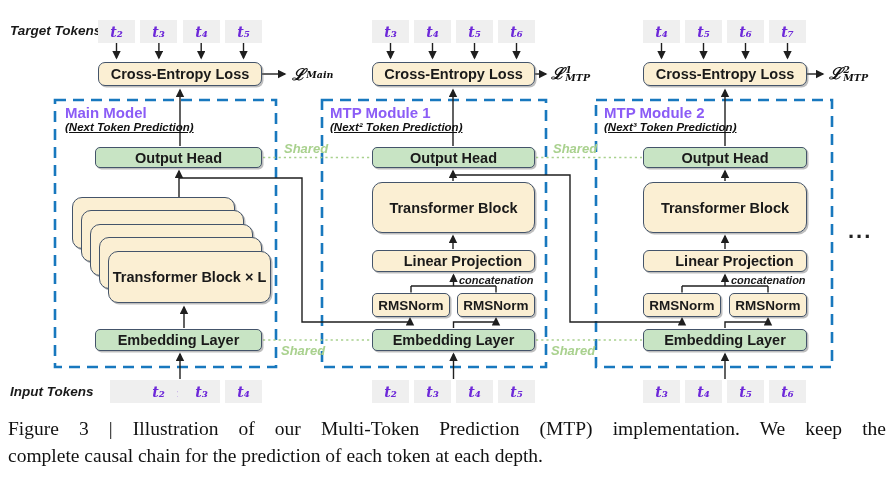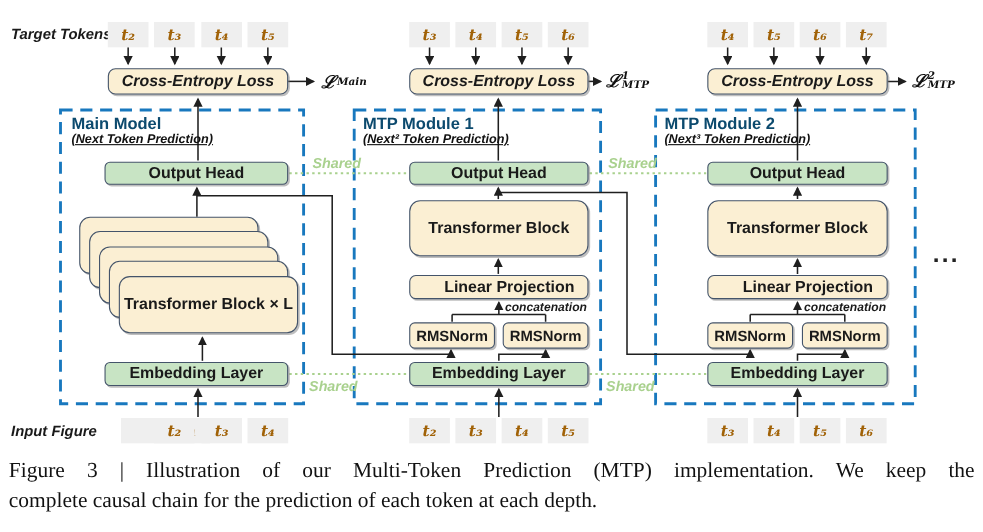--- a/index.html
+++ b/index.html
@@ -6,31 +6,31 @@
   #stage{position:relative;width:894px;height:484px;background:#fff;overflow:hidden;
          font-family:"Liberation Sans",sans-serif;}
   #diagram{position:absolute;left:0;top:0;width:894px;height:410px;}
   svg.layer{position:absolute;left:0;top:0;pointer-events:none;}
   .box{position:absolute;box-sizing:border-box;border:1.6px solid #44546A;
        display:flex;align-items:center;justify-content:center;
        font:600 14.5px "Liberation Sans",sans-serif;color:#1a1a1a;
        box-shadow:1.5px 1.5px 0 rgba(110,110,110,.45);}
   .cream{background:#FBEFD3;}
   .green{background:#C8E4C4;}
-  .r7{border-radius:7px;font-style:italic;} .r10{border-radius:10px;} .r5{border-radius:5px;} .r6{border-radius:6px;padding-left:19px;}
+  .r7{border-radius:7px;} .r10{border-radius:10px;} .r5{border-radius:5px;} .r6{border-radius:6px;padding-left:19px;}
   .tok{position:absolute;width:37px;height:23px;background:#EFEFEF;
        display:flex;align-items:center;justify-content:center;
-       font:italic 600 14px "DejaVu Serif",serif;color:#a16207;}
+       font:italic 600 14px "DejaVu Serif",serif;color:#6d28d9;}
   .card{position:absolute;width:163px;height:52px;background:#FBEFD3;
         border:1.6px solid #44546A;border-radius:10px;box-sizing:border-box;
         box-shadow:1.5px 1.5px 0 rgba(110,110,110,.45);
         display:flex;align-items:center;justify-content:center;
         font:600 14.5px "Liberation Sans",sans-serif;color:#1a1a1a;text-align:right;}
   .rowlab{position:absolute;font:italic 700 13.5px "Liberation Sans",sans-serif;color:#1a1a1a;}
-  .modtitle{position:absolute;font:700 15px "Liberation Sans",sans-serif;color:#0c4a6e;}
+  .modtitle{position:absolute;font:700 15px "Liberation Sans",sans-serif;color:#8b5cf6;}
   .modsub{position:absolute;font:italic 700 11.5px "Liberation Sans",sans-serif;color:#111;text-decoration:underline;}
   .shared{position:absolute;font:italic 700 13px "Liberation Sans",sans-serif;color:#A9D18E;}
   .concat{position:absolute;font:italic 700 11px "Liberation Sans",sans-serif;color:#1a1a1a;}
   .loss{position:absolute;font:italic 600 16px "DejaVu Serif",serif;color:#111;
         display:flex;align-items:center;}
   .lss{display:inline-flex;flex-direction:column;font-size:9.5px;line-height:8.5px;
        margin-left:1px;margin-top:2px;font-style:italic;}
   .ellipsis{position:absolute;font:700 22px "Liberation Sans",sans-serif;color:#222;letter-spacing:2px;}
   .caption{position:absolute;left:8px;top:415px;width:878px;
            font:19.5px "Liberation Serif",serif;color:#111;line-height:27px;}
@@ -99,21 +99,21 @@
       <path d="M682 292.5 V286"></path>
           <path d="M768 292.5 V286"></path>
           <path d="M682 286 H768"></path>
       <path d="M725 286 V275" marker-end="url(#arw)"></path>
       <path d="M725 328 V322 H768 V318.5" marker-end="url(#arw)"></path>
       <path d="M725 379 V354" marker-end="url(#arw)"></path>
     </g>
   </svg>
 
   <div class="rowlab" style="left:10px;top:23px;">Target Tokens</div>
-  <div class="rowlab" style="left:10px;top:384px;">Input Figure</div>
+  <div class="rowlab" style="left:10px;top:384px;">Input Tokens</div>
 
   <div class="modtitle" style="left:65px;top:104px;">Main Model</div>
   <div class="modsub" style="left:65px;top:121px;">(Next Token Prediction)</div>
 
   <div class="tok" style="left:98px;top:20px;">t₂</div>
   <div class="tok" style="left:140px;top:20px;">t₃</div>
   <div class="tok" style="left:183px;top:20px;">t₄</div>
   <div class="tok" style="left:225px;top:20px;">t₅</div>
 
   <div class="box cream r7" style="left:98px;top:62px;width:164px;height:24px;">Cross-Entropy Loss</div>

